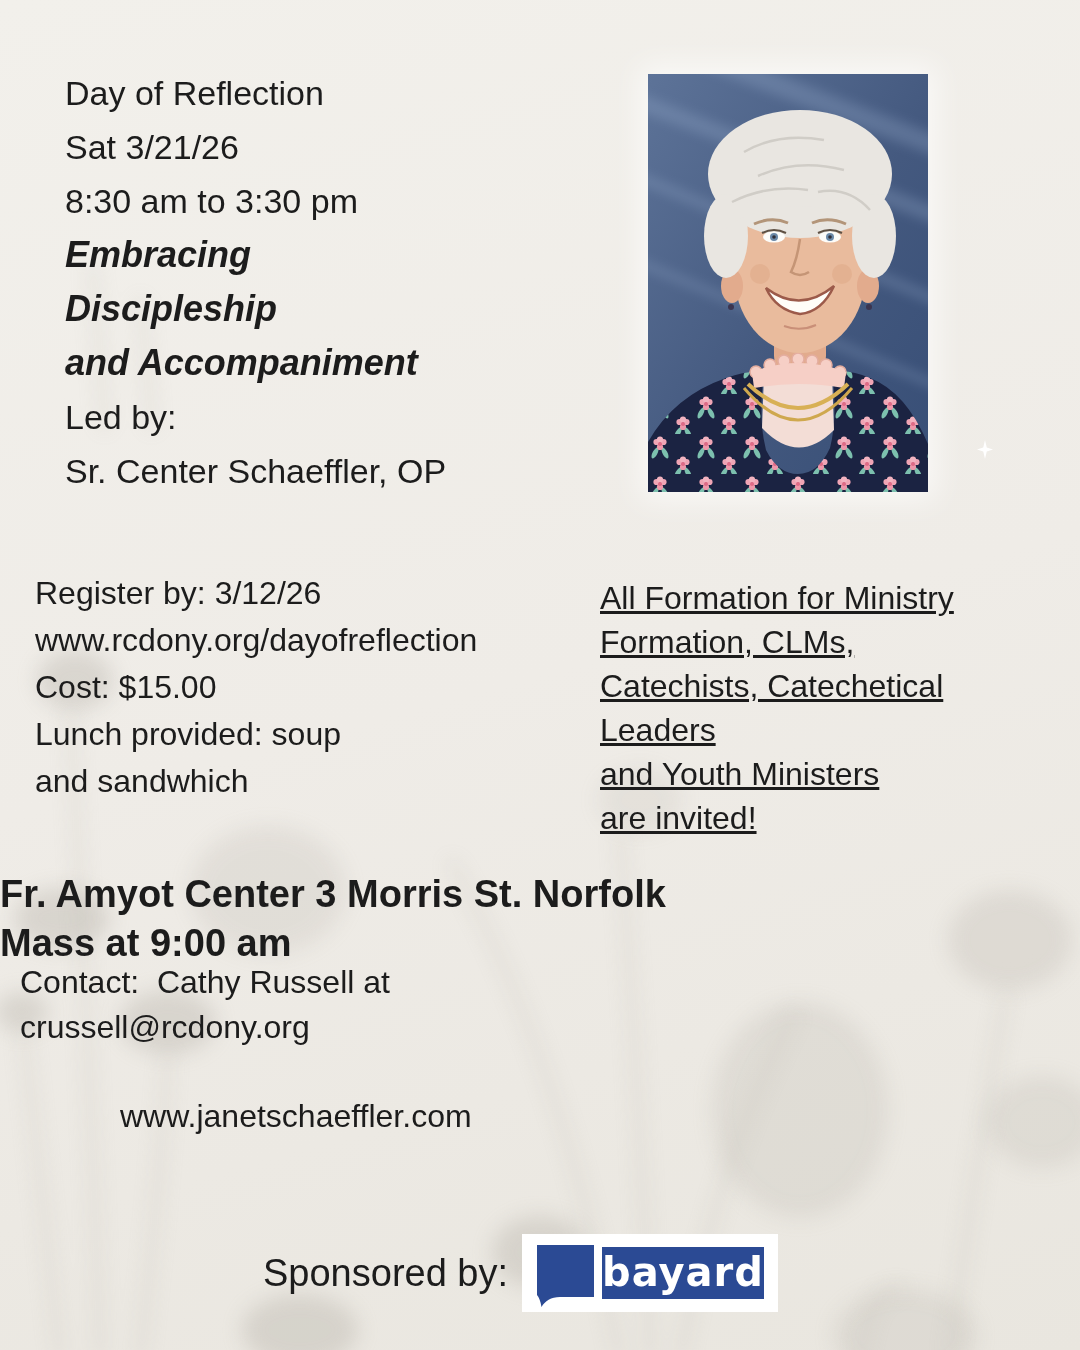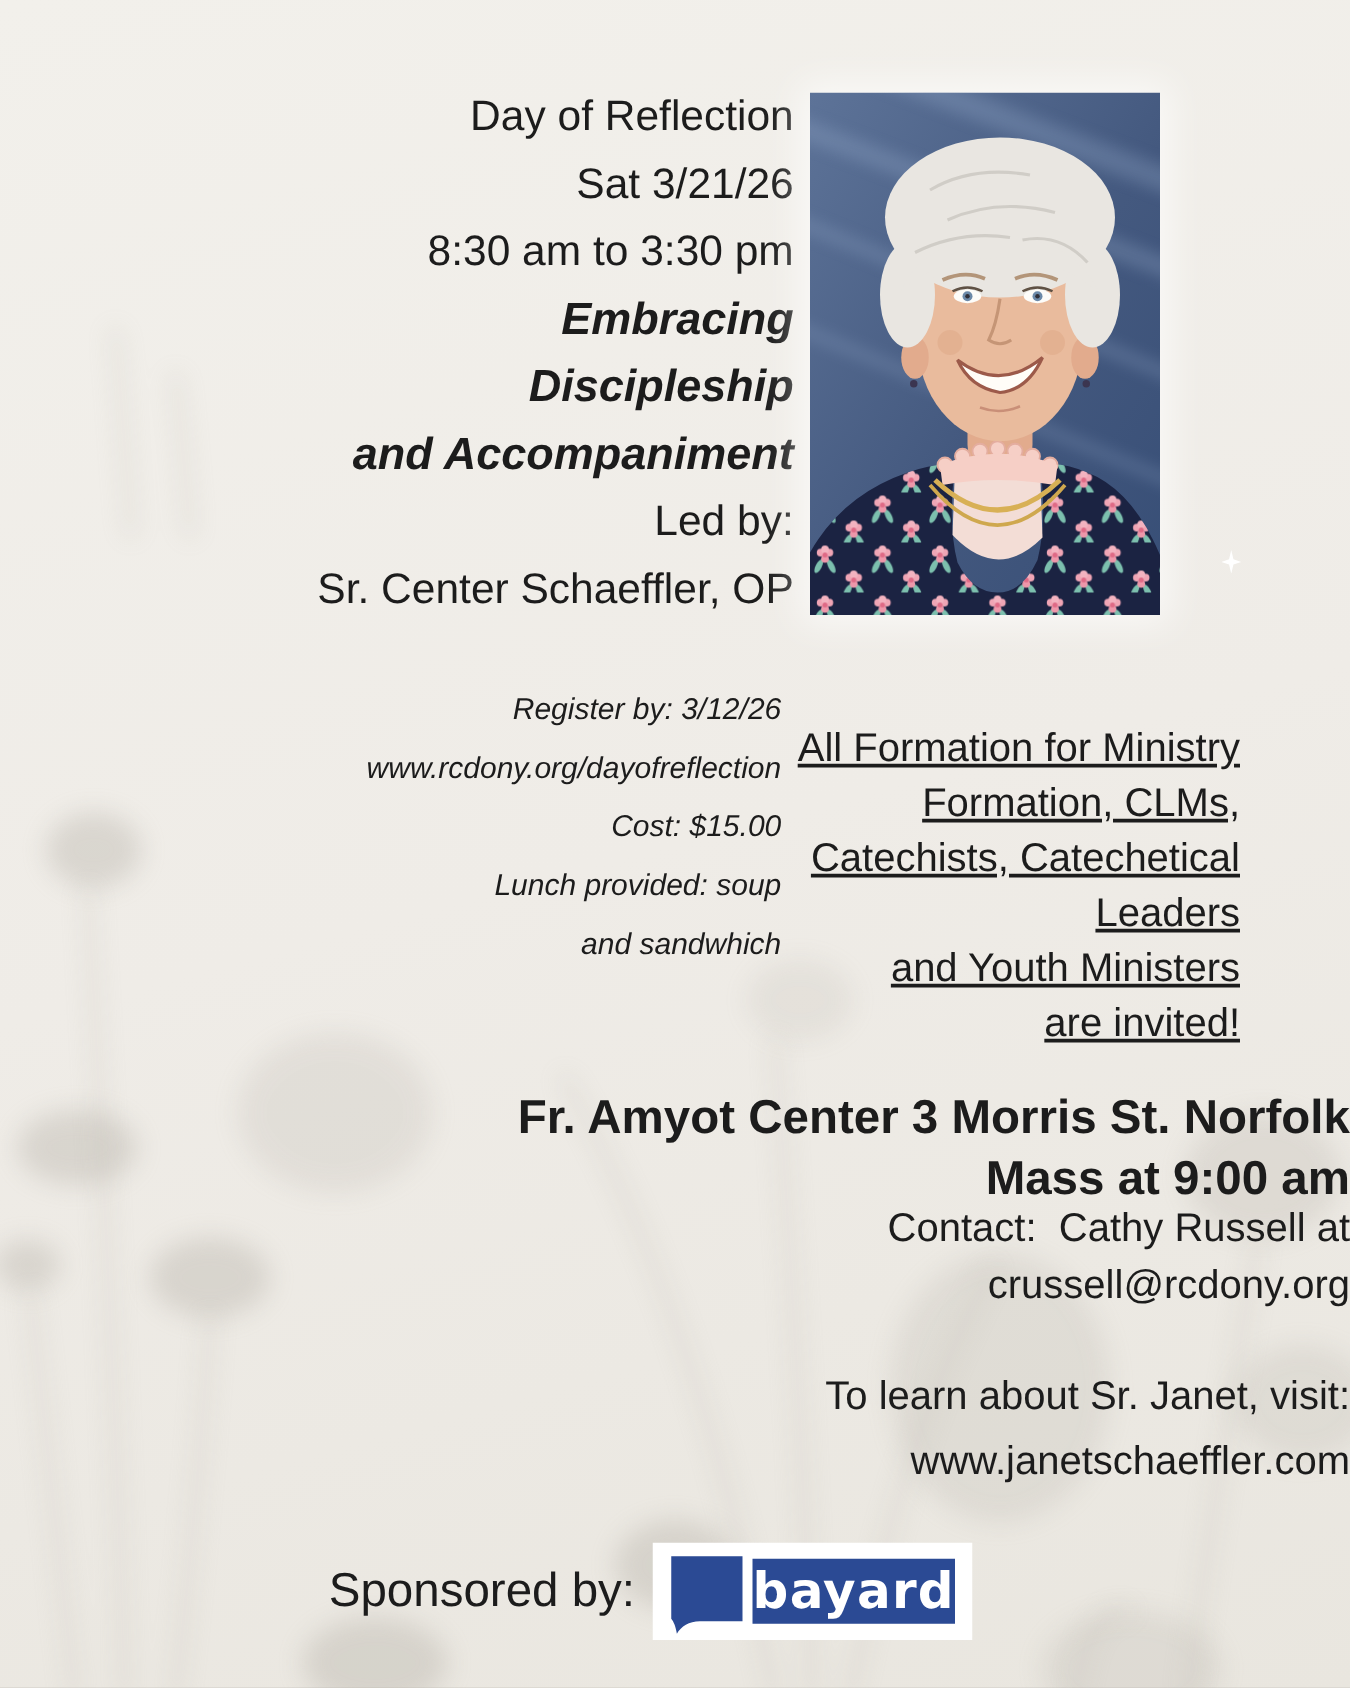--- a/index.html
+++ b/index.html
@@ -3,25 +3,25 @@
 <meta charset="utf-8">
 <style>
   html,body { margin:0; padding:0; background:#d8d5cf; }
   .flyer {
     position:relative; width:1080px; height:1350px; overflow:hidden;
     background:linear-gradient(165deg,#f2f0eb 0%, #efece7 50%, #e9e6df 100%);
     color:#1c1c1c;
     font-family:"Liberation Sans", sans-serif;
   }
   .bg-svg { position:absolute; left:0; top:0; }
-  .block { position:absolute; text-align:right; }
+  .block { position:absolute; text-align:left; }
   .line { white-space:pre; }
   .top-block { left:65px; top:66px; width:570px; font-size:34px; line-height:54px; }
   .theme-line { font-weight:bold; font-style:italic; font-size:36px; }
-  .register-block { left:35px; top:544px; width:590px; font-size:24px; line-height:47px;font-style:italic; }
+  .register-block { left:35px; top:570px; width:590px; font-size:32px; line-height:47px; }
   .invitees-block { left:600px; top:576px; width:392px; font-size:32px; line-height:44px;text-decoration:underline; }
   .venue-block { left:0; top:870px; width:1080px; font-size:38px; line-height:49px; font-weight:bold; }
   .contact-block { left:20px; top:960px; width:1060px; font-size:32px; line-height:45px; }
   .learn-block { left:120px; top:1090px; width:960px; font-size:32px; line-height:52px; }
   .sponsor-row { position:absolute; left:263px; top:1234px; height:78px; display:flex; align-items:center; gap:14px; }
   .sponsor-label { font-size:38px; }
   .photo-frame {
     position:absolute; left:648px; top:74px; width:280px; height:418px;
     box-shadow:0 0 28px 8px rgba(255,255,255,0.65);
   }
@@ -207,21 +207,20 @@
     <div class="line">Fr. Amyot Center 3 Morris St. Norfolk</div>
     <div class="line">Mass at 9:00 am</div>
   </div>
 
   <div class="block contact-block">
     <div class="line">Contact:  Cathy Russell at</div>
     <div class="line">crussell@rcdony.org</div>
   </div>
 
   <div class="block learn-block">
-    <div class="line">To learn about Sr. Janet, visit:</div>
     <div class="line">www.janetschaeffler.com</div>
   </div>
 
   <div class="sponsor-row">
     <span class="sponsor-label">Sponsored by:</span>
     <svg width="256" height="78" viewBox="0 0 256 78">
       <rect width="256" height="78" fill="#ffffff"></rect>
       <path d="M15 11 H72 V63 H38 C29 63 23 67 19.5 73 C18.5 67 17 63.5 15 61 Z" fill="#2b4a94"></path>
       <rect x="80" y="13" width="162" height="52" fill="#2b4a94"></rect>
       <text x="161" y="52" font-size="40" fill="#ffffff" text-anchor="middle" font-family="DejaVu Sans, sans-serif" font-weight="bold" letter-spacing="1">bayard</text>

